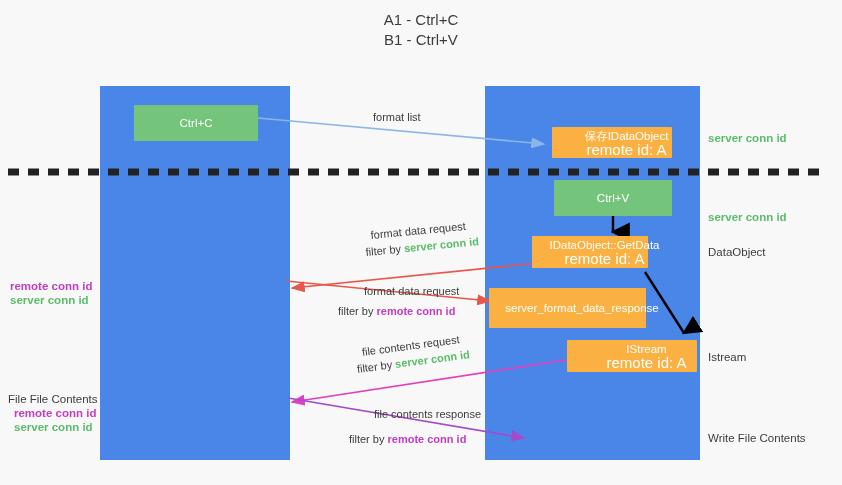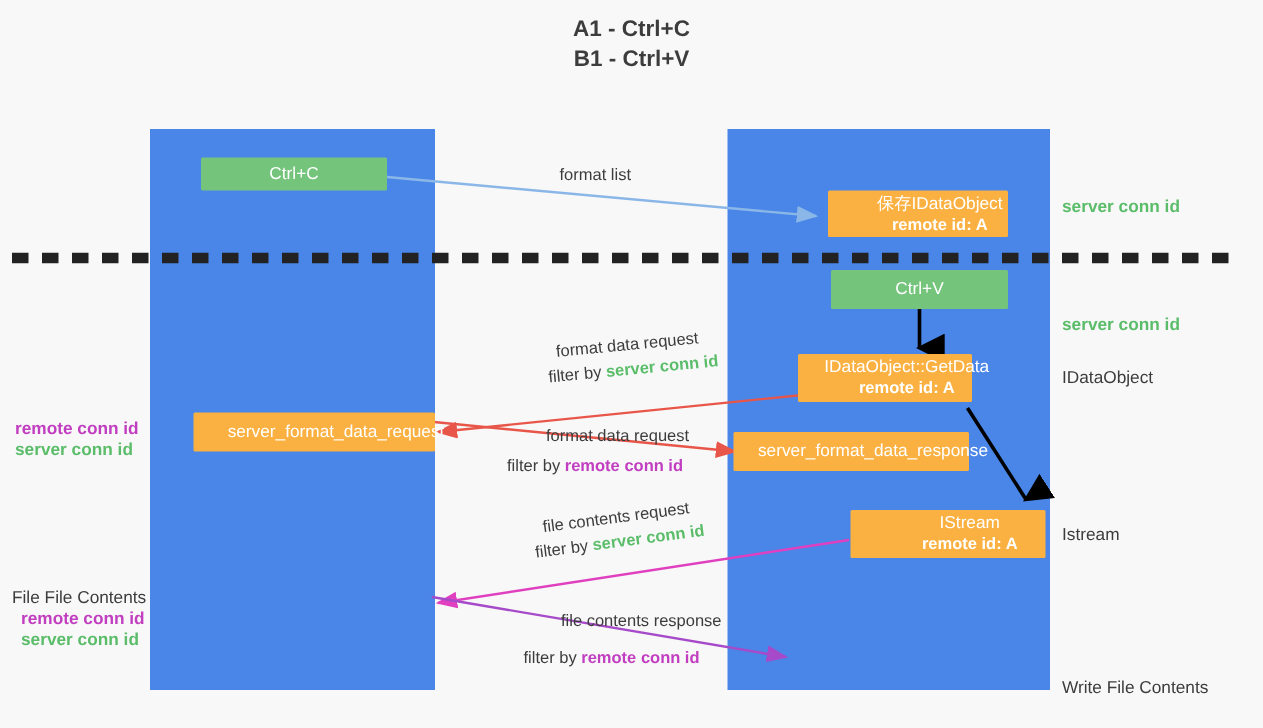--- a/index.html
+++ b/index.html
@@ -21,21 +21,20 @@
 
   
   #title {
     left: 0; top: 10px;
     width: 842px;
     text-align: center;
     font-size: 15px;
     color: #3c3c3c;
     line-height: 20px;
     white-space: pre;
-    font-weight: bold;
   }
 
   
   .col-header {
     text-align: center;
     font-size: 12px;
     color: #3c3c3c;
     line-height: 14px;
     white-space: pre;
   }
@@ -53,21 +52,21 @@
     align-items: center;
     justify-content: center;
     text-align: center;
     color: #ffffff;
     font-size: 11.5px;
     line-height: 14px;
     border-radius: 1px;
   }
   .node.green { background: #74c47c; }
   .node.orange { background: #fbb141; padding-left: 29px; }
-  .node .l2 { font-size: 11px; font-weight: bold; }
+  .node .l2 { font-size: 15px; }
 
   
   .side-label {
     font-size: 11.5px;
     line-height: 14px;
     color: #3c3c3c;
     white-space: pre;
   }
   .green-text { color: #5bbd6a; font-weight: bold; }
   .purple-text { color: #c13ec1; font-weight: bold; }
@@ -140,62 +139,59 @@
 
     <line x1="548" y1="262" x2="292" y2="288" stroke="#e8564a" stroke-width="1.6" marker-end="url(#ah-red)"></line>
 
     <line x1="286" y1="281" x2="490" y2="301" stroke="#e8564a" stroke-width="1.6" marker-end="url(#ah-red)"></line>
 
     <line x1="566" y1="360" x2="292" y2="402" stroke="#e040c0" stroke-width="1.6" marker-end="url(#ah-pink)"></line>
 
     <line x1="288" y1="398" x2="524" y2="438" stroke="#a64ac9" stroke-width="1.6" marker-end="url(#ah-purple)"></line>
   </svg>
 
-  <div class="abs node green" style="left:134px; top:105px; width:124px; height:22px;">
+  <div class="abs node green" style="left:134px; top:105px; width:124px; height:36px;">
     <div>Ctrl+C</div>
   </div>
 
   <div class="abs node orange" style="left:552px; top:127px; width:120px; height:31px;">
     <div>保存IDataObject</div>
     <div class="l2">remote id: A</div>
   </div>
 
-  <div class="abs node green" style="left:554px; top:180px; width:118px; height:26px;">
+  <div class="abs node green" style="left:554px; top:180px; width:118px; height:36px;">
     <div>Ctrl+V</div>
   </div>
 
   <div class="abs node orange" style="left:532px; top:236px; width:116px; height:32px;">
     <div>IDataObject::GetData</div>
     <div class="l2">remote id: A</div>
   </div>
 
-  <div class="abs node orange" style="left:129px; top:275px; width:161px; height:26px;">
-    <div>server_format_data_request</div>
-  </div>
-
-  <div class="abs node orange" style="left:489px; top:288px; width:157px; height:26px;">
+
+  <div class="abs node orange" style="left:489px; top:288px; width:157px; height:40px;">
     <div>server_format_data_response</div>
   </div>
 
   <div class="abs node orange" style="left:567px; top:340px; width:130px; height:32px;">
     <div>IStream</div>
     <div class="l2">remote id: A</div>
   </div>
 
 
 
   <div class="abs side-label green-text" style="left:708px; top:131px;">server conn id</div>
 
   <div class="abs side-label green-text" style="left:708px; top:210px;">server conn id</div>
 
-  <div class="abs side-label" style="left:708px; top:245px;">IDataObject</div>
+  <div class="abs side-label" style="left:708px; top:245px;">DataObject</div>
 
   <div class="abs side-label" style="left:708px; top:350px;">Istream</div>
 
-  <div class="abs side-label" style="left:708px; top:431px;margin-top:21px;">Write File Contents</div>
+  <div class="abs side-label" style="left:708px; top:431px;">Write File Contents</div>
 
   <div class="abs" style="left:10px; top:279px;">
     <div class="side-label purple-text">remote conn id</div>
     <div class="side-label green-text">server conn id</div>
   </div>
 
   <div class="abs" style="left:8px; top:392px;">
     <div class="side-label">File File Contents</div>
     <div class="side-label purple-text" style="padding-left:6px;">remote conn id</div>
     <div class="side-label green-text" style="padding-left:6px;">server conn id</div>

